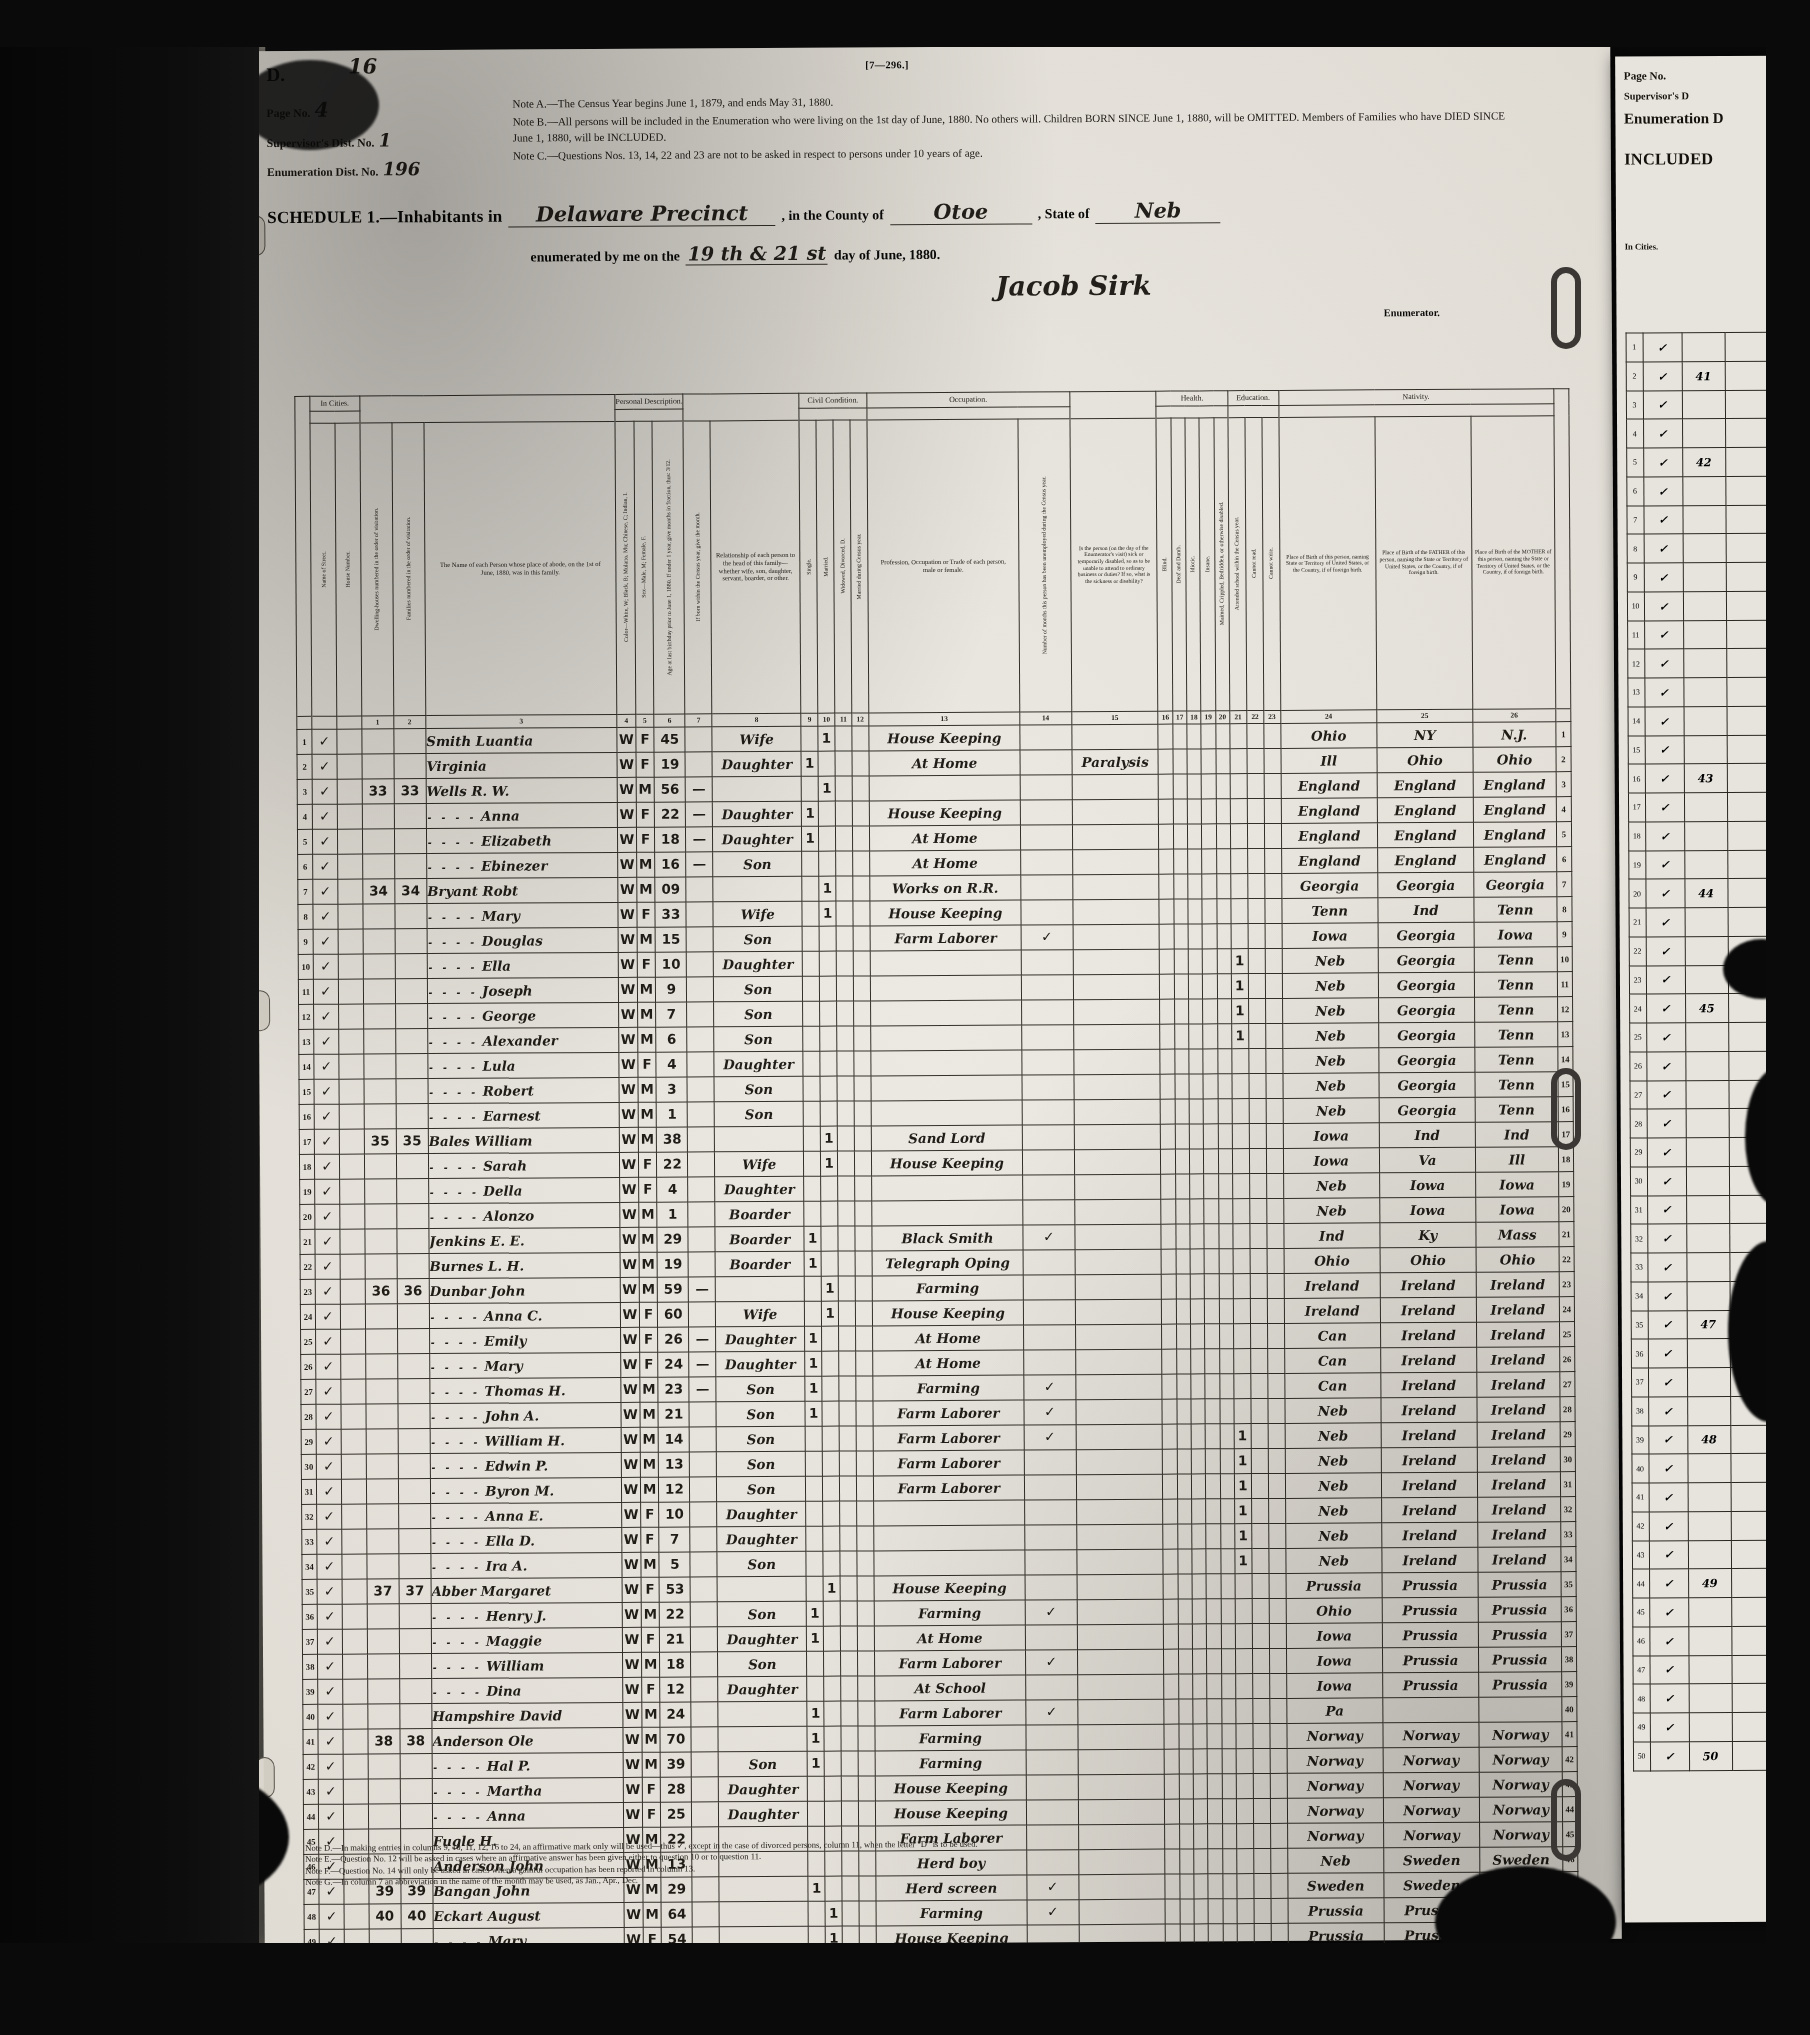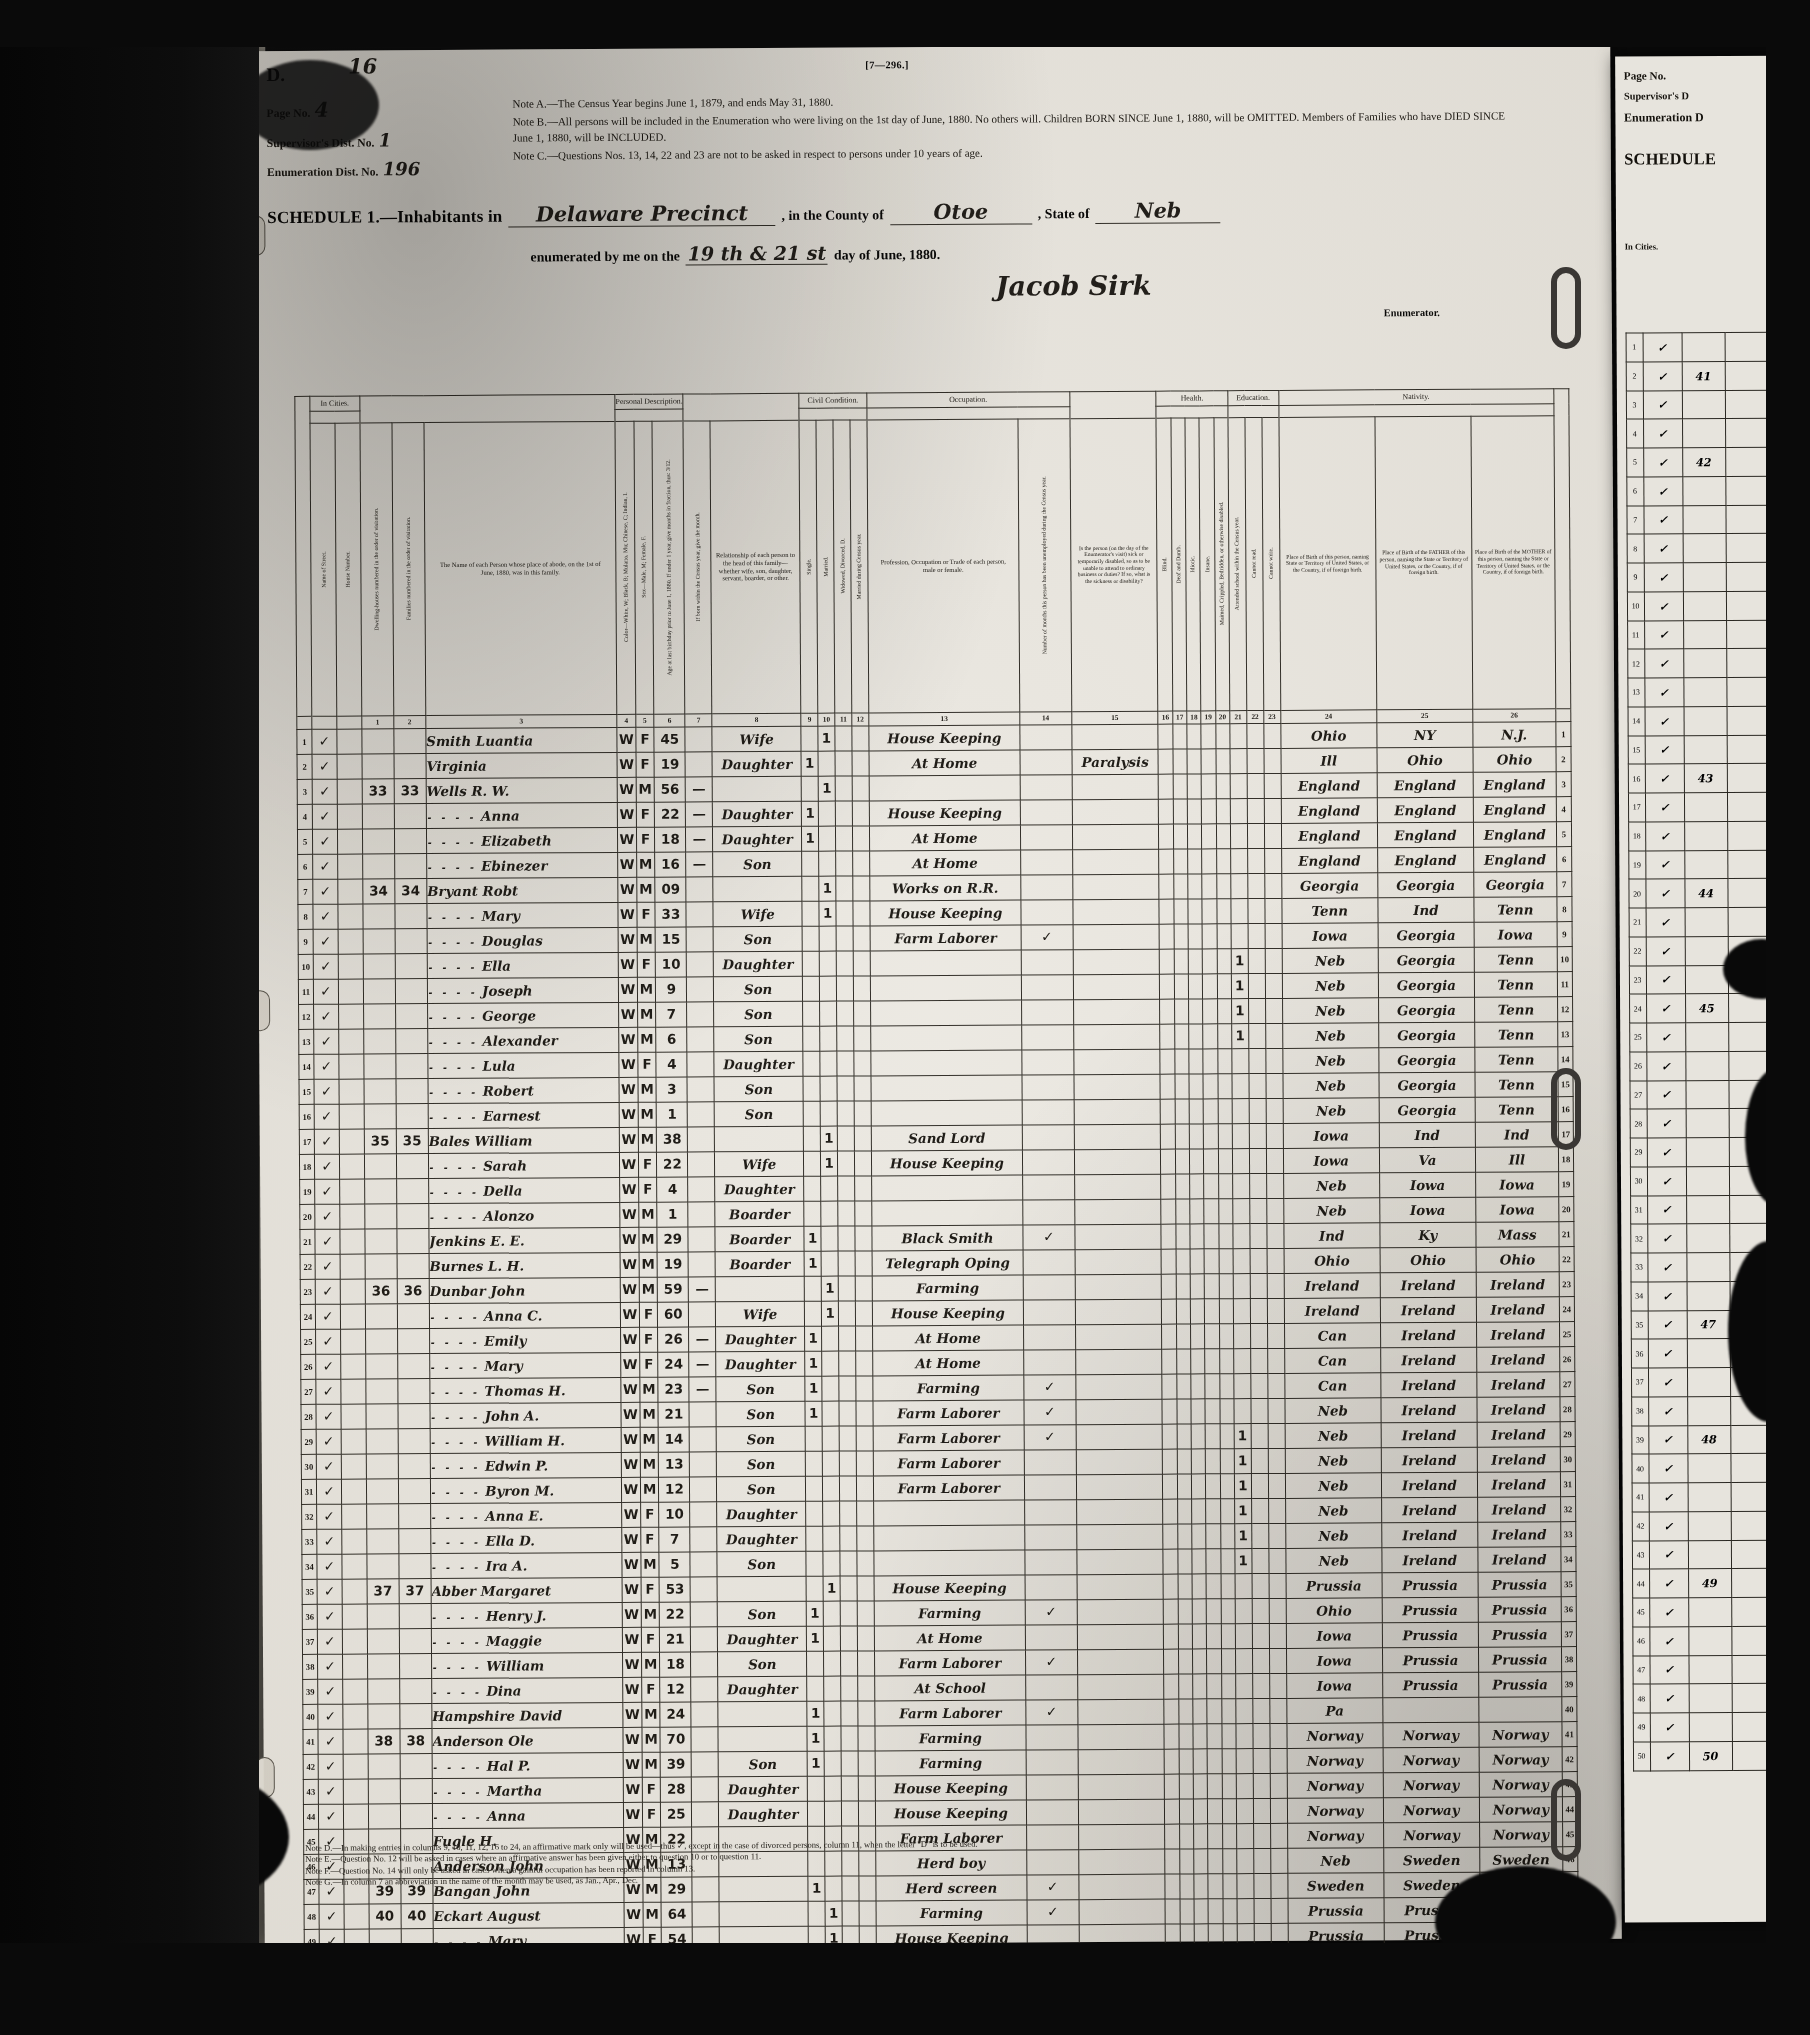--- a/index.html
+++ b/index.html
@@ -1882,22 +1882,22 @@
     </div>
 
     <div class="holepunch" style="left:-9.5px;top:164px;"></div>
     <div class="holepunch" style="left:-9.5px;top:939px;"></div>
     <div class="holepunch" style="left:-9.5px;top:1706px;"></div>
   </div>
 
   <div id="right-page">
     <div class="mini" style="left:8.6px;top:13px;font-size:11.2px;">Page No.</div>
     <div class="mini" style="left:8.6px;top:34px;font-size:10.3px;">Supervisor's D</div>
-    <div class="mini" style="left:8.6px;top:54px;font-size:12px;">Enumeration D</div>
-    <div class="mini" style="left:8.6px;top:93px;font-size:16.4px;letter-spacing:0.2px;">SCHEDULE</div>
+    <div class="mini" style="left:8.6px;top:54px;font-size:15px;">Enumeration D</div>
+    <div class="mini" style="left:8.6px;top:93px;font-size:16.4px;letter-spacing:0.2px;">INCLUDED</div>
     <div class="mini" style="left:8.6px;top:185px;font-size:8.6px;">In Cities.</div>
     <div class="mini-grid">
       <table>
           <colgroup>
             <col style="width:17px">
             <col style="width:39px">
             <col style="width:43px">
             <col style="width:103px">
           </colgroup>
         <tbody id="right-rows">

